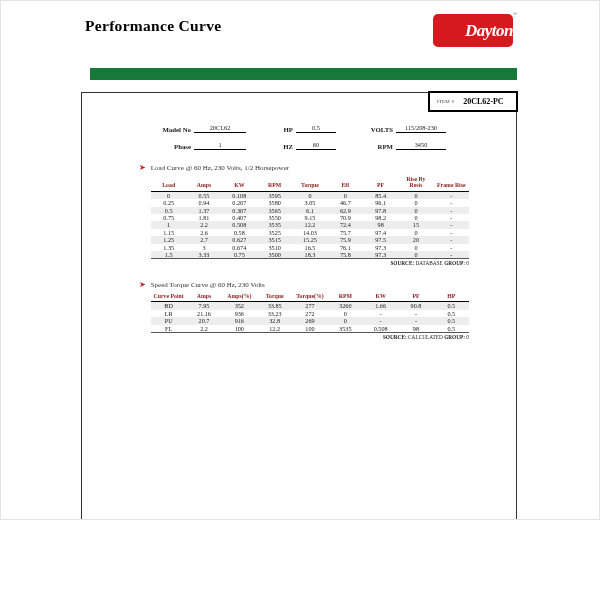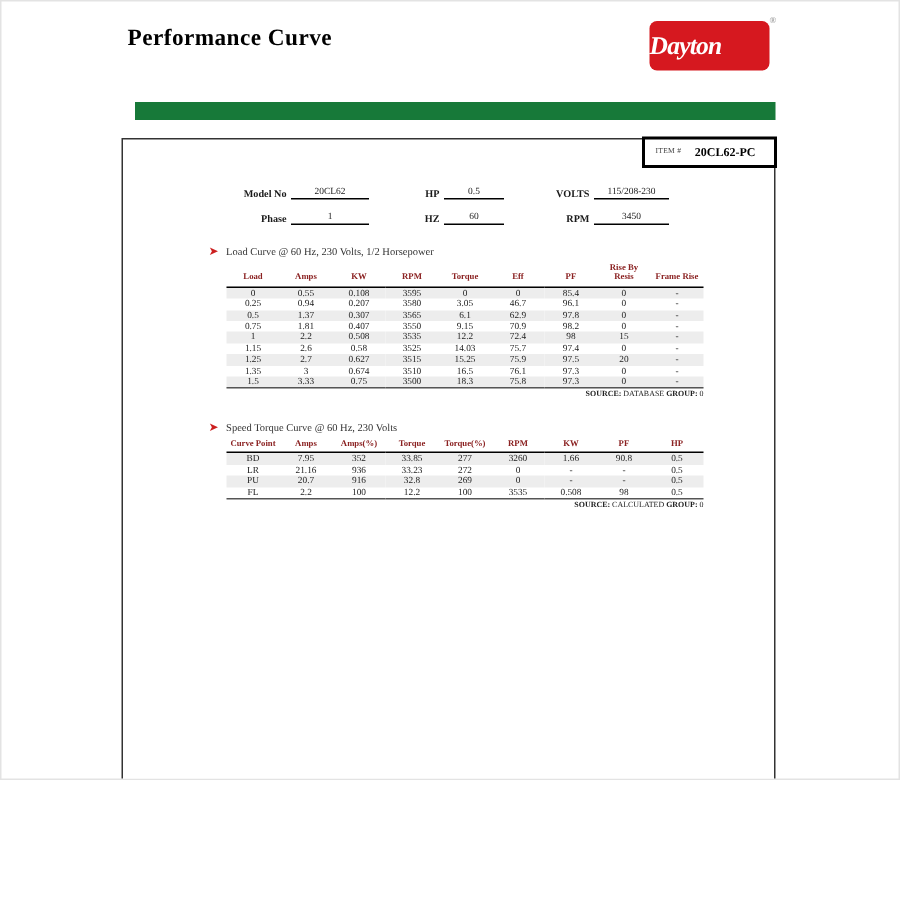--- a/index.html
+++ b/index.html
@@ -4,21 +4,21 @@
 <style>
   html,body{margin:0;padding:0;background:#fff;}
   #page{position:relative;width:600px;height:520px;background:#ffffff;
         font-family:Liberation Serif, serif;color:#111;overflow:hidden;
         border:1px solid #e3e3e3;box-sizing:border-box;}
 
   
   .page-title{position:absolute;left:84px;top:16px;font-size:15.5px;font-weight:bold;
               letter-spacing:.3px;color:#000;}
   .logo{position:absolute;left:432px;top:13px;width:80px;height:33px;background:#d6181f;
-        border-radius:5px;display:flex;align-items:center;justify-content:flex-start;}
+        border-radius:5px;display:flex;align-items:center;justify-content:flex-end;}
   .logo-text{color:#fff;font-weight:bold;font-style:italic;font-size:17px;letter-spacing:-.5px;}
   .reg-mark{position:absolute;left:512px;top:10px;font-size:6px;color:#8a8a8a;}
   .green-bar{position:absolute;left:89px;top:67px;width:427px;height:12px;background:#177939;}
 
   
   .main-box{position:absolute;left:80px;top:91px;width:436px;height:453px;
             border:1px solid #333;box-sizing:border-box;background:#fff;}
   .item-box{position:absolute;left:427px;top:90px;width:90px;height:21px;border:2px solid #000;
             background:#fff;box-sizing:border-box;display:flex;align-items:center;}
   .item-label{font-size:5px;color:#444;margin-left:7px;letter-spacing:.2px;}

